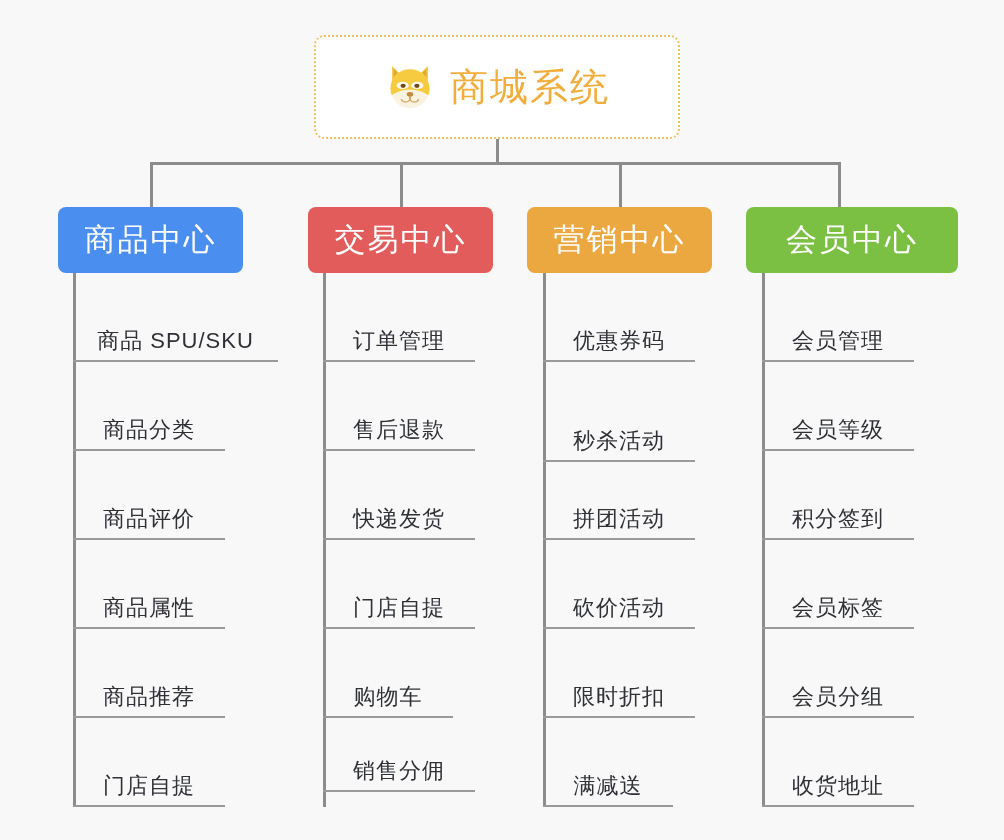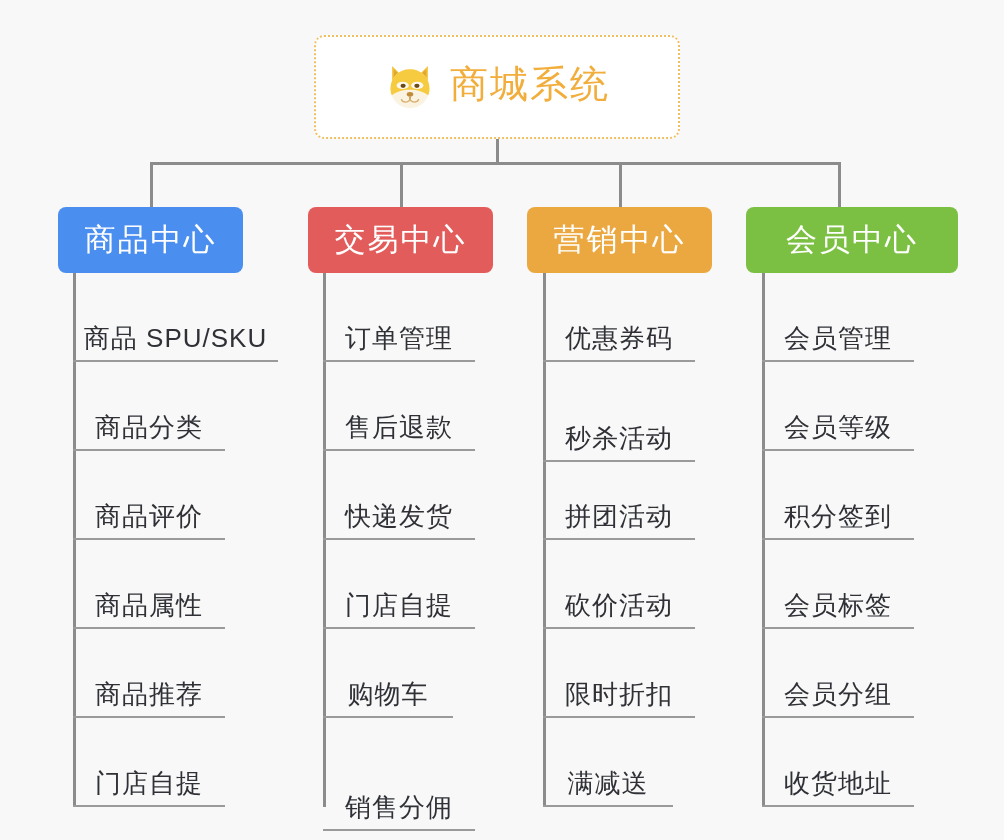--- a/index.html
+++ b/index.html
@@ -27,21 +27,20 @@
     width: 366px;
     height: 104px;
     box-sizing: border-box;
     background: #ffffff;
     border: 2px dotted #f0c060;
     border-radius: 10px;
     display: flex;
     align-items: center;
     justify-content: center;
     gap: 14px;
-    font-family: Liberation Mono, monospace;
   }
   .root-title {
     font-size: 38px;
     color: #f2ae3c;
     letter-spacing: 2px;
     line-height: 1;
     white-space: nowrap;
   }
   .shiba {
     width: 52px;
@@ -88,21 +87,21 @@
     left: 0;
     box-sizing: border-box;
     border-bottom: 2px solid #9a9a9a;
     height: 89px;
     display: flex;
     align-items: flex-end;
     justify-content: center;
     padding-bottom: 4px;
   }
   .leaf-label {
-    font-size: 26px;
+    font-size: 22px;
     color: #2f3136;
     white-space: nowrap;
     letter-spacing: 1px;
     line-height: 1.2;
     padding: 0 8px 2px 8px;
   }
 </style>
 </head>
 <body>
 
@@ -173,21 +172,21 @@
         </div>
         <div class="leaf-item" style="top: 178px; width: 152px;">
           <span class="leaf-label">快递发货</span>
         </div>
         <div class="leaf-item" style="top: 267px; width: 152px;">
           <span class="leaf-label">门店自提</span>
         </div>
         <div class="leaf-item" style="top: 356px; width: 130px;">
           <span class="leaf-label">购物车</span>
         </div>
-        <div class="leaf-item" style="top: 469px; width: 152px;">
+        <div class="leaf-item" style="top: 430px; width: 152px;">
           <span class="leaf-label">销售分佣</span>
         </div>
       </div>
       <div class="cat-box" style="left: 527px; top: 207px; width: 185px; background: rgb(235, 168, 64);">
         <span>营销中心</span>
       </div>
       <div class="leaf-col" style="left: 543px; height: 534px;">
         <div class="leaf-spine" style="height: 534px;"></div>
         <div class="leaf-item" style="top: 0px; width: 152px;">
           <span class="leaf-label">优惠券码</span>

